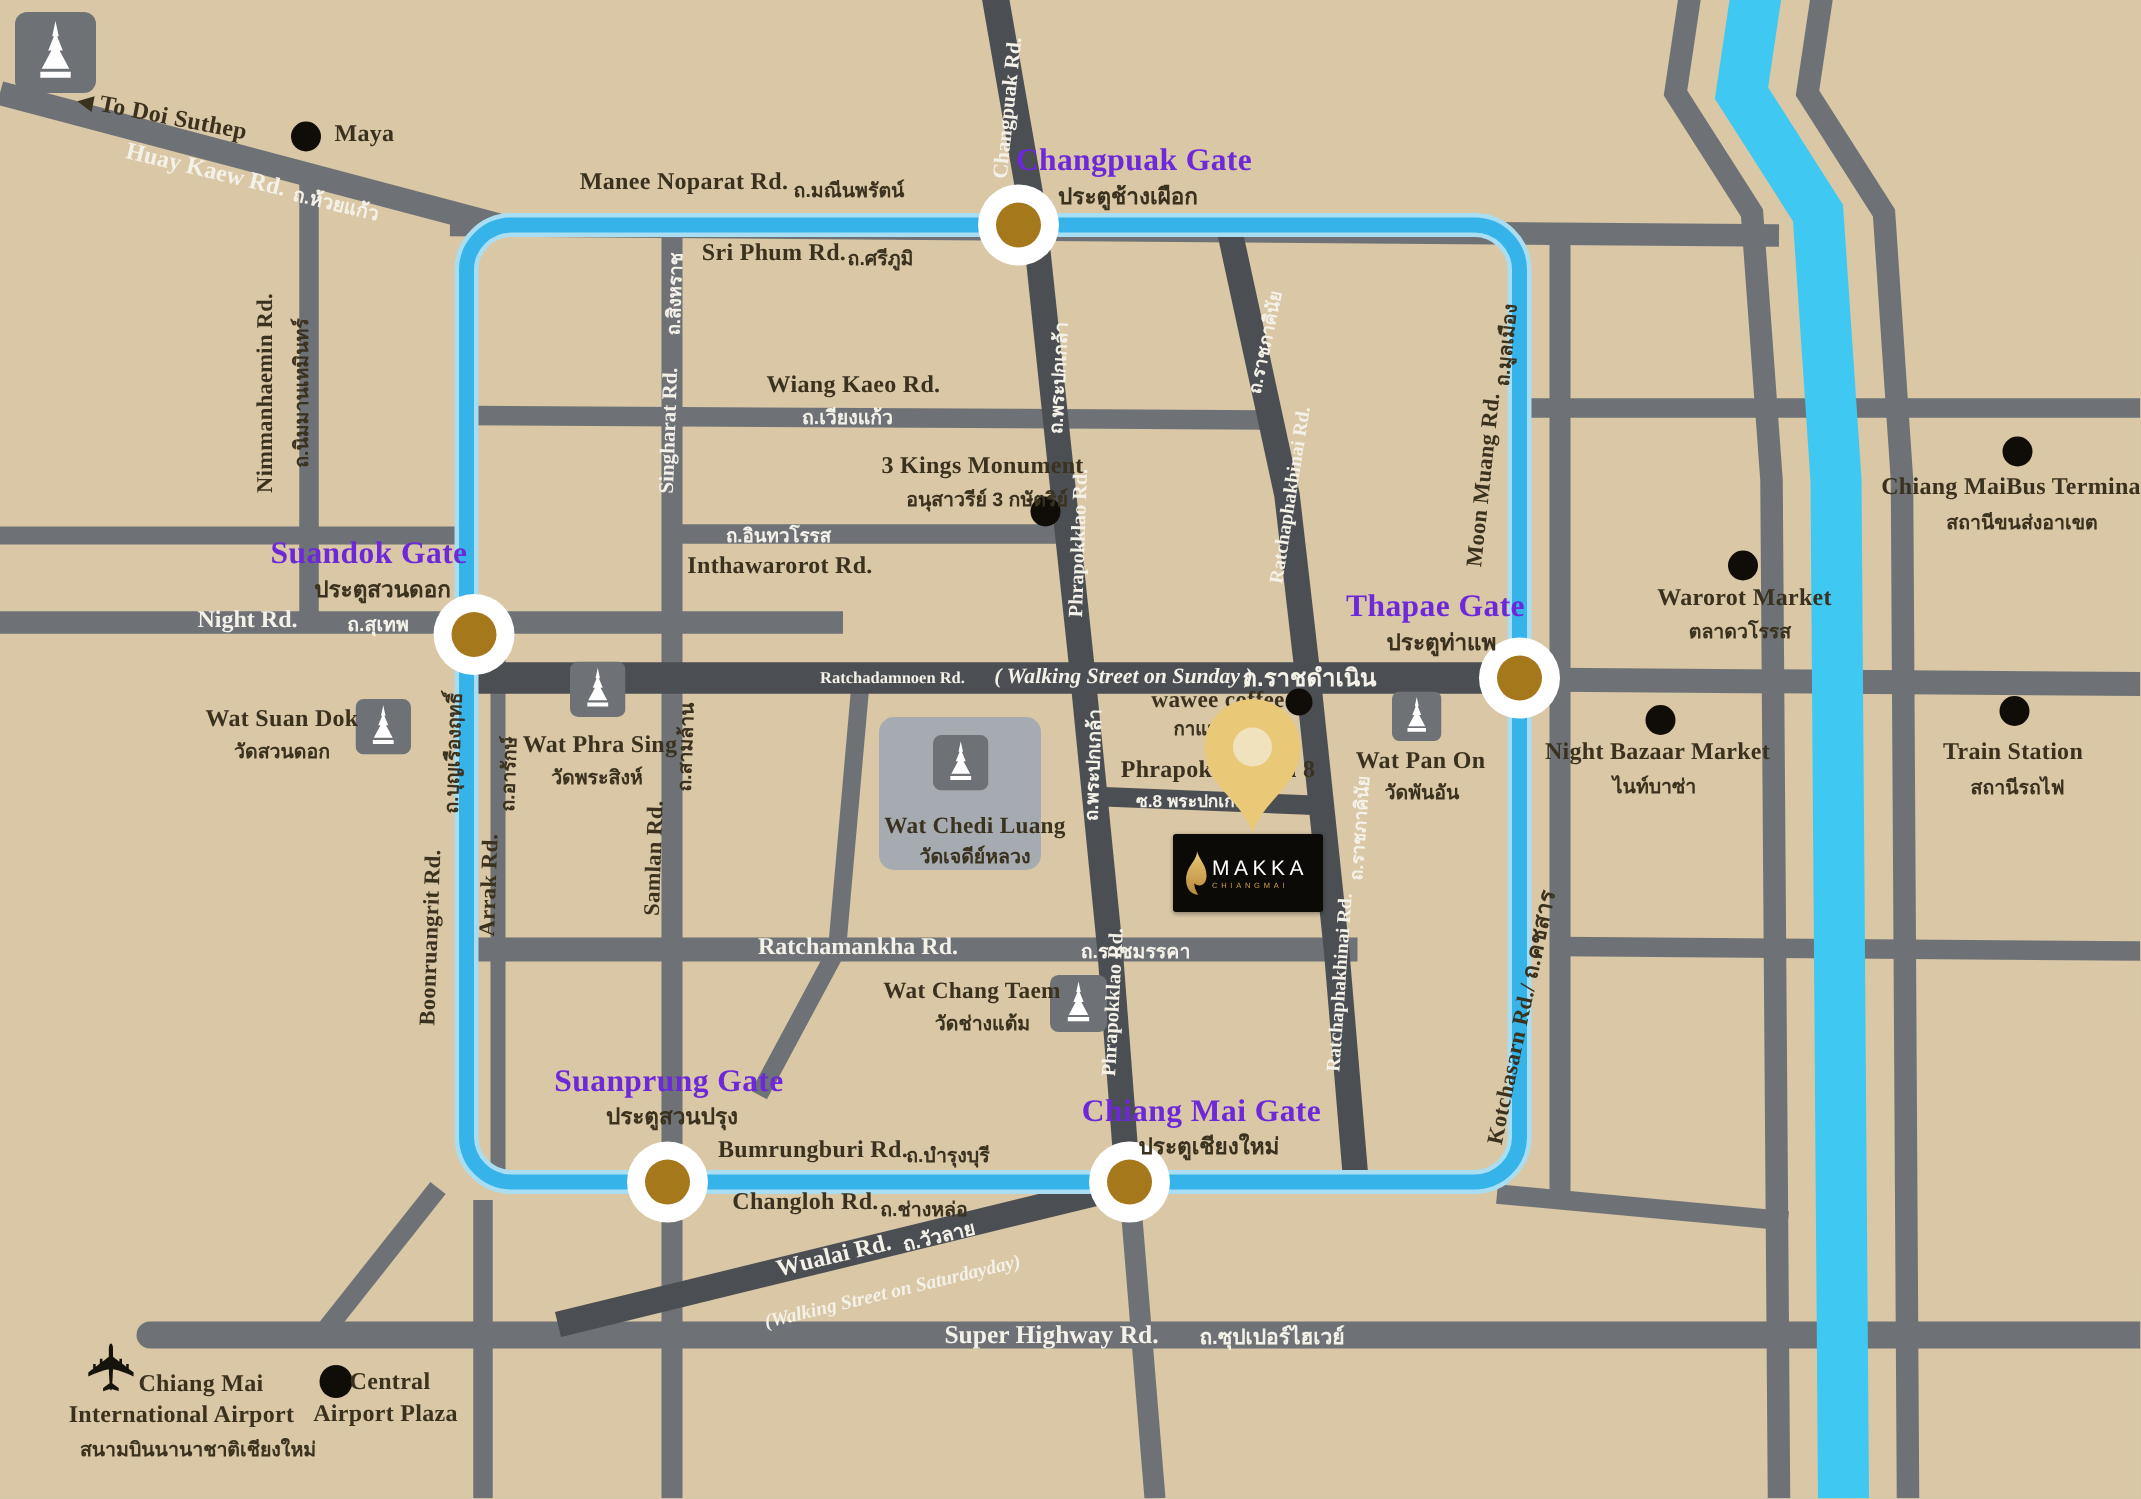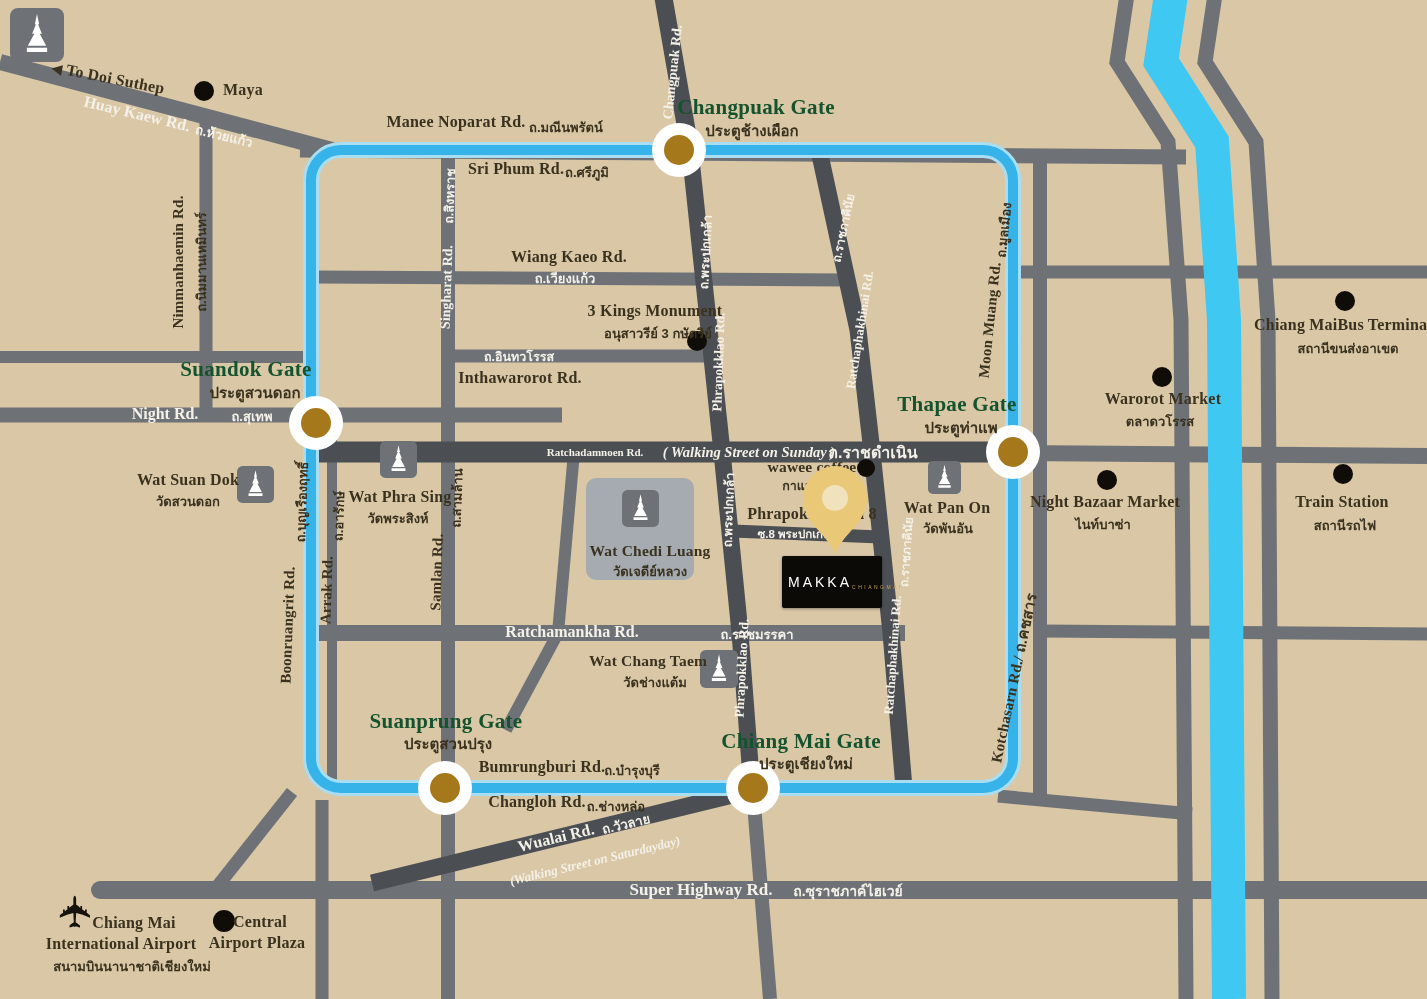--- a/index.html
+++ b/index.html
@@ -2,34 +2,34 @@
 <html><head>
 <meta charset="utf-8">
 <style>
   html,body{margin:0;padding:0;background:#D9C7A6;}
   .map{position:relative;width:1427px;height:999px;overflow:hidden;background:#D9C7A6;
        font-family:"Liberation Serif",serif;}
   .map svg.base{position:absolute;left:0;top:0;}
   .lbl{position:absolute;transform:translate(-50%,-50%) rotate(var(--r,0deg));
        white-space:nowrap;z-index:2;}
   .en{font:700 16px "Liberation Serif",serif;color:#3A321F;letter-spacing:.2px;}
-  .big{font:700 21px "Liberation Serif",serif;color:#14532d;letter-spacing:.3px;}
+  .big{font:700 21px "Liberation Serif",serif;color:#6d28d9;letter-spacing:.3px;}
   .th{font:700 13px "Liberation Sans",sans-serif;color:#3A321F;}
   .thb{font:700 15px "Liberation Sans",sans-serif;color:#3A321F;}
   .wen{font:700 16px "Liberation Serif",serif;color:#F4F1E8;}
   .wth{font:700 13px "Liberation Sans",sans-serif;color:#F4F1E8;}
   .sm{font-size:13px;}
   .note{font-style:italic;}
   .pin{position:absolute;left:800px;top:464px;z-index:4;}
   .plane{position:absolute;left:57px;top:886px;z-index:2;font-size:44px;color:#16120C;
          transform:rotate(-90deg);font-family:"DejaVu Sans",sans-serif;}
   .makka{position:absolute;left:782px;top:556px;width:100px;height:52px;background:#0C0A07;
          z-index:3;display:flex;align-items:center;padding:0 6px;box-sizing:border-box;
          border-radius:2px;box-shadow:0 1px 3px rgba(0,0,0,.35);}
-  .makka-txt{display:flex;align-items:flex-end;flex:1;}
+  .makka-txt{display:flex;flex-direction:column;align-items:flex-start;flex:1;}
   .makka-name{color:#FFFFFF;font:500 14px "Liberation Sans",sans-serif;letter-spacing:3px;}
   .makka-sub{color:#C9A24B;font:400 5px "Liberation Sans",sans-serif;letter-spacing:2.5px;margin-top:2px;}
   .arrow{font-family:"DejaVu Sans",sans-serif;font-size:14px;margin-right:4px;}
 </style>
 </head>
 <body>
 
 <div class="map">
 
 <svg class="base" width="1427" height="999" viewBox="0 0 1427 999">
@@ -232,21 +232,21 @@
 <div class="lbl th" style="left:632px;top:770px">ถ.บำรุงบุรี</div>
 
 <div class="lbl en" style="left:537px;top:802px">Changloh Rd.</div>
 <div class="lbl th" style="left:616px;top:806px">ถ.ช่างหล่อ</div>
 
 <div class="lbl wen" style="left:556px;top:838px;--r:-13.5deg">Wualai Rd.</div>
 <div class="lbl wth" style="left:626px;top:824px;--r:-13.5deg">ถ.วัวลาย</div>
 <div class="lbl wen note sm" style="left:595px;top:861px;--r:-13.5deg">(Walking Street on Saturdayday)</div>
 
 <div class="lbl wen" style="left:701px;top:890px;font-size:17px">Super Highway Rd.</div>
-<div class="lbl wth" style="left:848px;top:891px;font-size:14px">ถ.ซุราชภาค์ไฮเวย์</div>
+<div class="lbl wth" style="left:848px;top:891px;font-size:14px">ถ.ซุปเปอร์ไฮเวย์</div>
 
 <div class="lbl en" style="left:1163px;top:399px">Warorot Market</div>
 <div class="lbl th" style="left:1160px;top:421px">ตลาดวโรรส</div>
 
 <div class="lbl en" style="left:1105px;top:502px">Night Bazaar Market</div>
 <div class="lbl th" style="left:1103px;top:524px">ไนท์บาซ่า</div>
 
 <div class="lbl en" style="left:1342px;top:502px">Train Station</div>
 <div class="lbl th" style="left:1345px;top:525px">สถานีรถไฟ</div>
 

